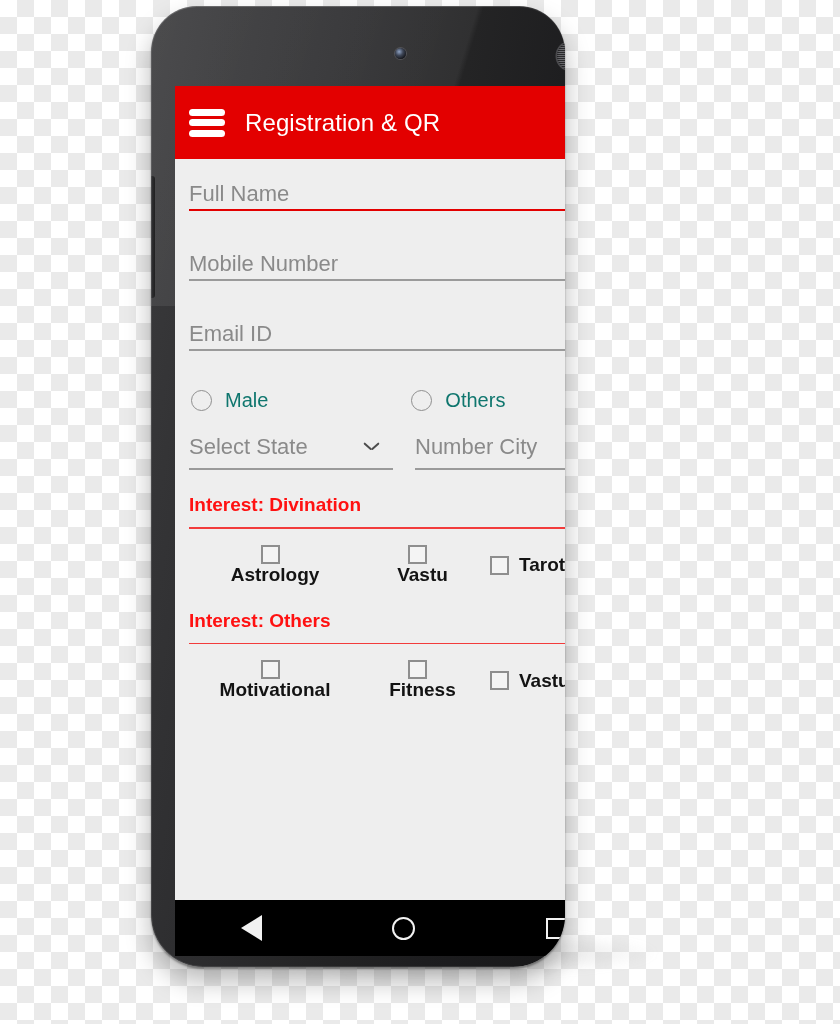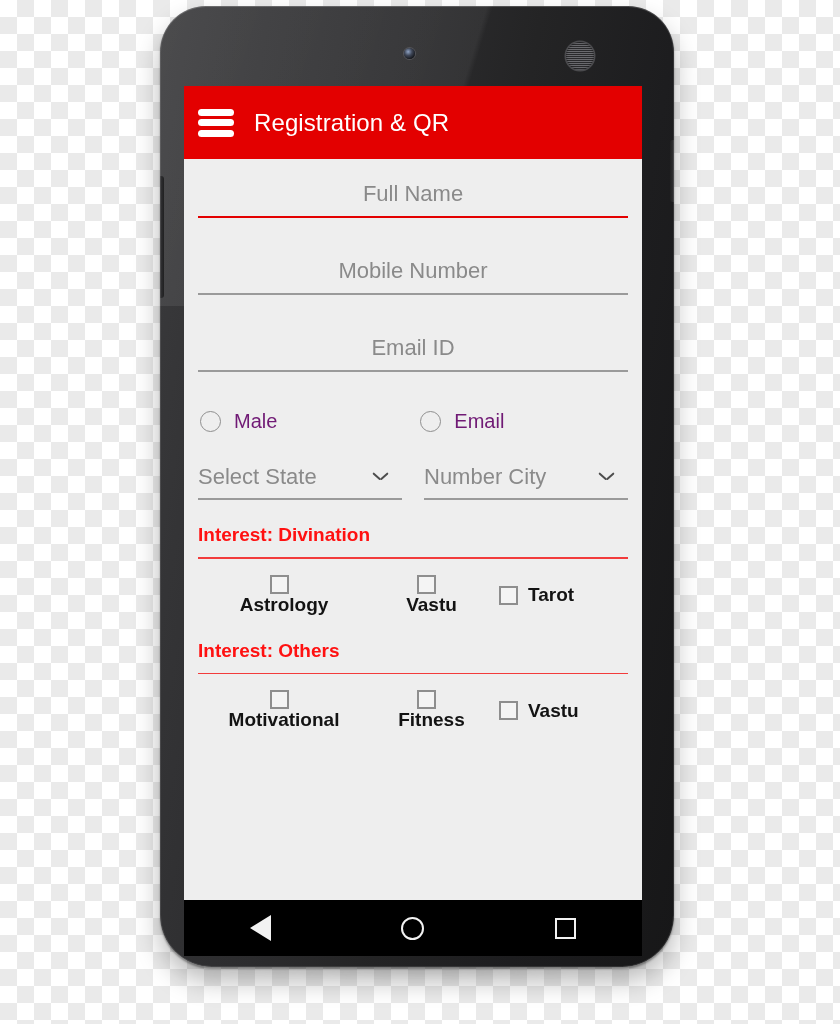--- a/index.html
+++ b/index.html
@@ -26,23 +26,23 @@
     left: 186px;
     top: 930px;
     width: 470px;
     height: 46px;
     border-radius: 50%;
     background: radial-gradient(ellipse at center, rgba(120,120,120,0.40) 0%, rgba(150,150,150,0.18) 45%, rgba(255,255,255,0) 72%);
     filter: blur(4px);
   }
   .phone {
     position: absolute;
-    left: 160px;
+    left: 151px;
     top: 6px;
-    width: 514px;
+    width: 414px;
     height: 961px;
     border-radius: 46px 46px 52px 52px;
     background: linear-gradient(100deg, #3b3b3d 0%, #343436 16%, #2c2c2e 38%, #242425 56%, #1d1d1f 76%, #171718 100%);
     box-shadow:
       0 2px 2px rgba(0,0,0,0.35),
       0 14px 26px rgba(0,0,0,0.28),
       inset 0 1px 1px rgba(255,255,255,0.12);
     overflow: hidden;
   }
   
@@ -149,22 +149,20 @@
   }
 
   
   .form {
     padding: 0 14px;
     box-sizing: border-box;
   }
   .field {
     position: relative;
     margin-top: 18px;
-    padding-bottom: 7px;
-    text-align: center;
   }
   .field .label {
     font-size: 22px;
     color: #8a8a8a;
     line-height: 34px;
     white-space: nowrap;
   }
   .field .rule {
     position: absolute;
     left: 0; right: 0; bottom: 0;
@@ -193,29 +191,29 @@
   .radio-mark {
     width: 21px;
     height: 21px;
     border-radius: 50%;
     border: 1.6px solid #8e8e8e;
     box-sizing: border-box;
     flex: 0 0 auto;
   }
   .radio-label {
     font-size: 20px;
-    color: #701a75;
+    color: #0f766e;
     margin-left: 13px;
     white-space: nowrap;
   }
 
   
   .select-row {
     display: flex;
-    margin-top: 28px;
+    margin-top: 19px;
   }
   .select {
     position: relative;
     flex: 1 1 0;
     padding-bottom: 7px;
     cursor: pointer;
   }
   .select.right { margin-left: 22px; }
   .select .sel-text {
     font-size: 22px;
@@ -374,21 +372,21 @@
         <div class="rule"></div>
       </div>
 
       <div class="radio-row">
         <div class="radio-item">
           <div class="radio-mark"></div>
           <div class="radio-label">Male</div>
         </div>
         <div class="radio-item second">
           <div class="radio-mark"></div>
-          <div class="radio-label">Email</div>
+          <div class="radio-label">Others</div>
         </div>
       </div>
 
       <div class="select-row">
         <div class="select">
           <div class="sel-text">Select State</div>
           <div class="chev"></div>
           <div class="rule"></div>
         </div>
         <div class="select right">

